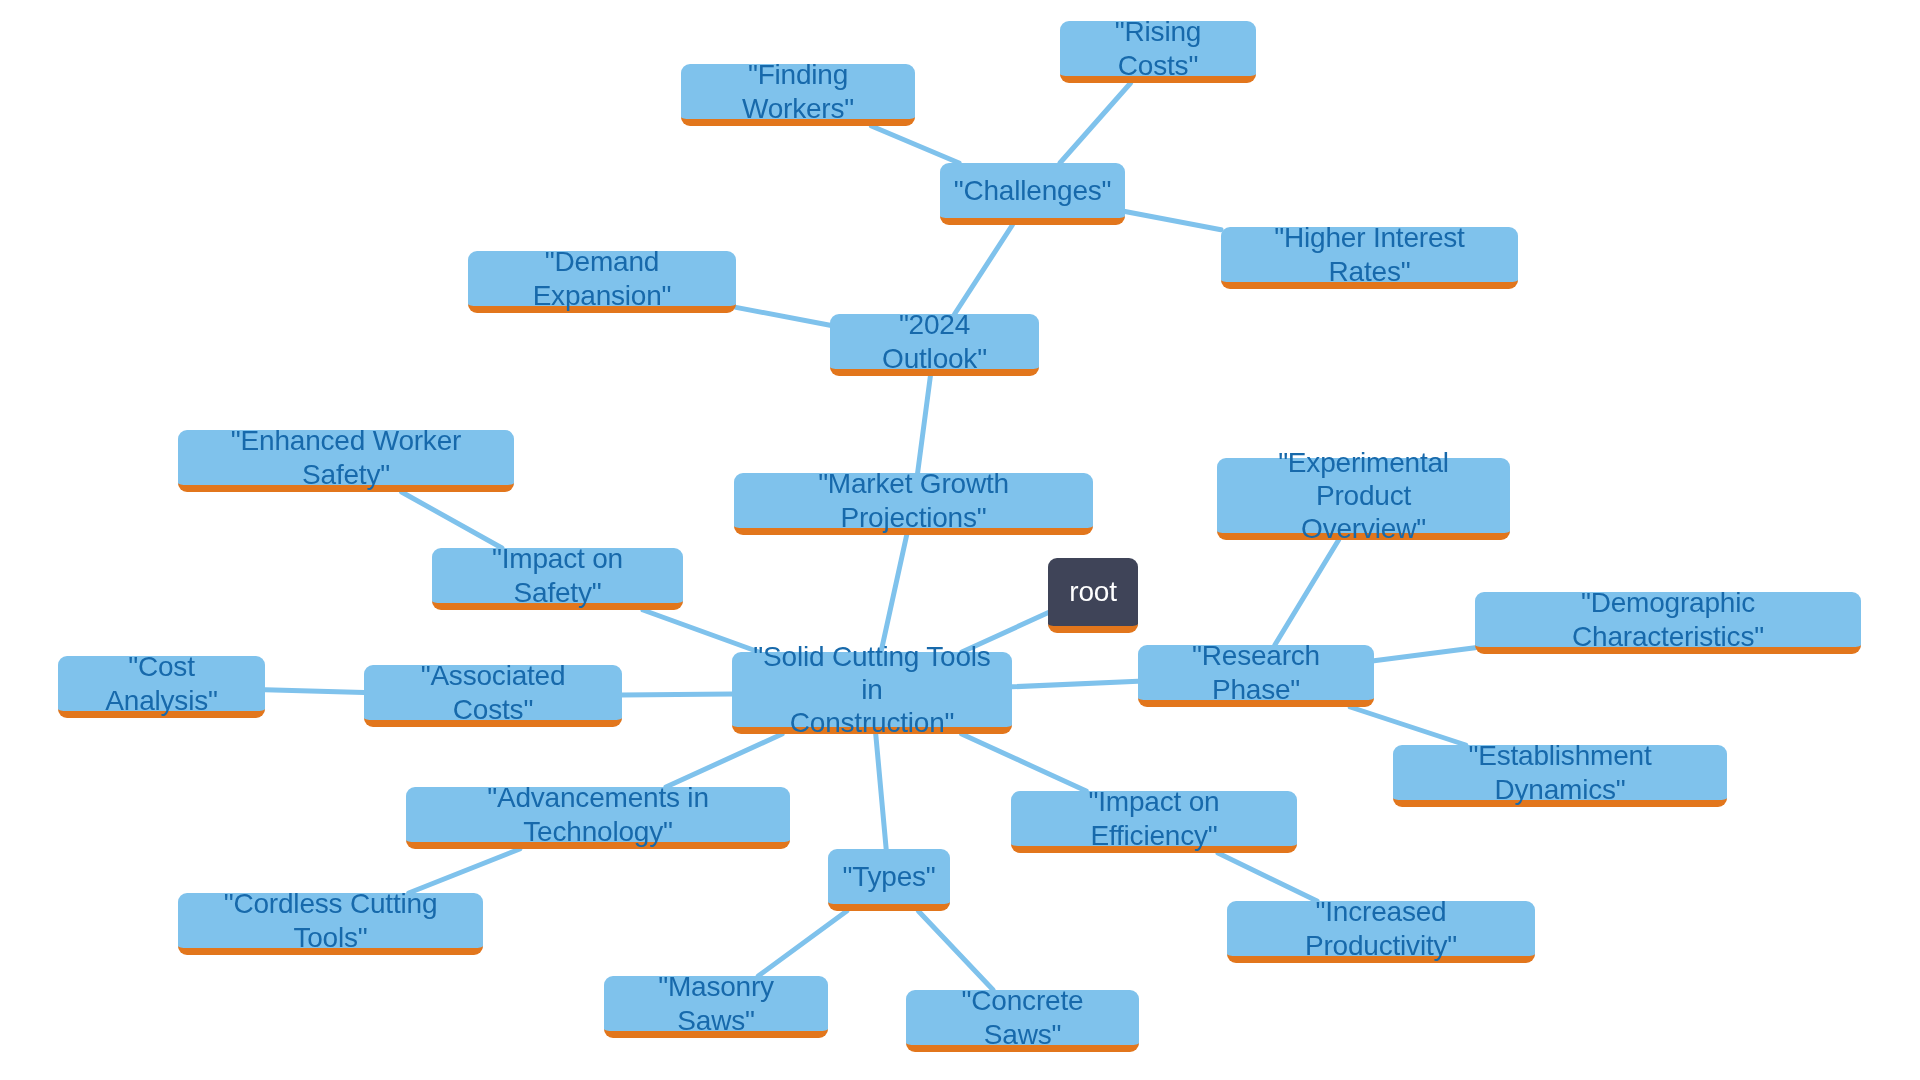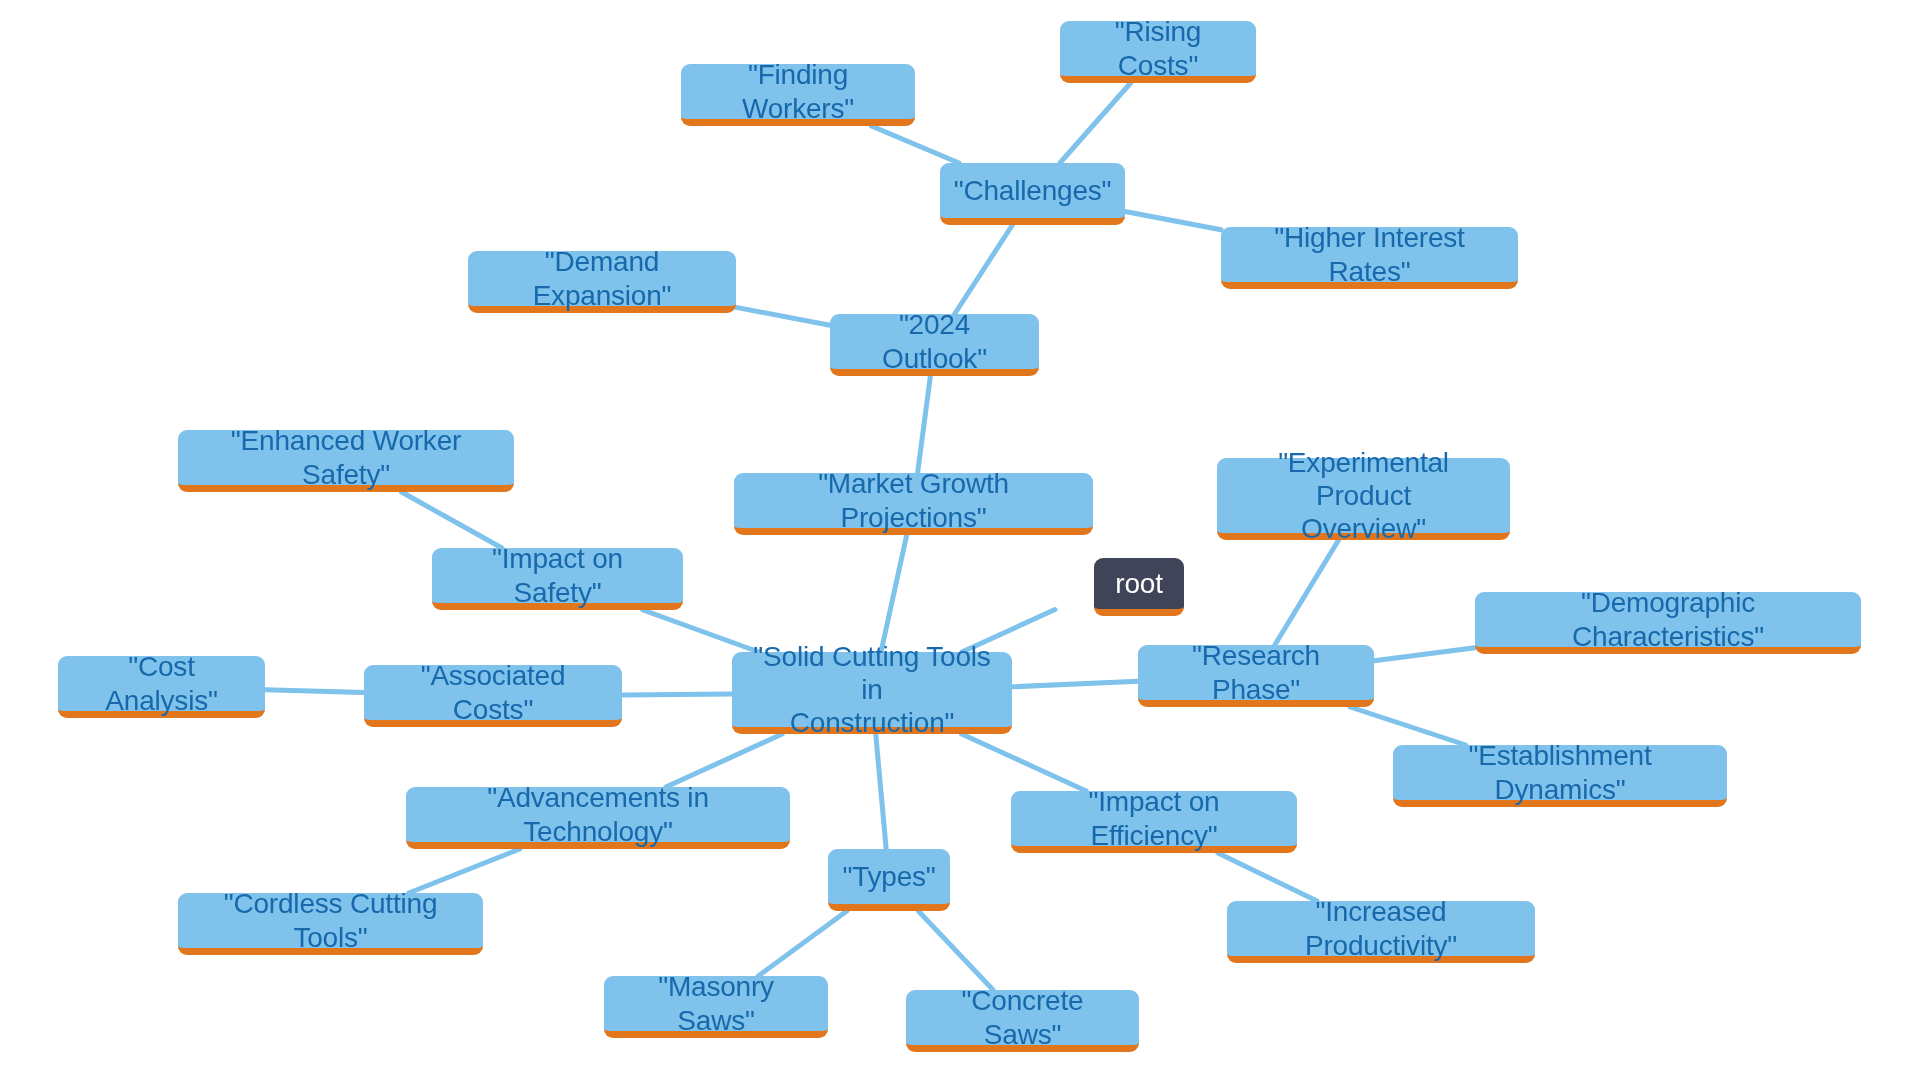--- a/index.html
+++ b/index.html
@@ -71,21 +71,21 @@
       <line x1="364" y1="692.4977375565611" x2="265" y2="689.8099547511313" stroke="#7fc2ec" stroke-width="5" stroke-linecap="round"></line>
       <line x1="519.7688679245283" y1="849" x2="408.7311320754717" y2="893" stroke="#7fc2ec" stroke-width="5" stroke-linecap="round"></line>
       <line x1="846.7716535433071" y1="911" x2="758.2283464566929" y2="976" stroke="#7fc2ec" stroke-width="5" stroke-linecap="round"></line>
       <line x1="918.3510638297872" y1="911" x2="993.1489361702128" y2="990" stroke="#7fc2ec" stroke-width="5" stroke-linecap="round"></line>
       <line x1="1217.9727272727273" y1="853" x2="1317.0272727272727" y2="901" stroke="#7fc2ec" stroke-width="5" stroke-linecap="round"></line>
       <line x1="1274.8276836158193" y1="645" x2="1338.5988700564972" y2="540" stroke="#7fc2ec" stroke-width="5" stroke-linecap="round"></line>
       <line x1="1374" y1="660.8203883495146" x2="1475" y2="647.8276699029126" stroke="#7fc2ec" stroke-width="5" stroke-linecap="round"></line>
       <line x1="1350.24" y1="707" x2="1465.76" y2="745" stroke="#7fc2ec" stroke-width="5" stroke-linecap="round"></line>
     </svg>
   <div id="node-layer">
-      <div class="node root-node" style="left: 1094px; top: 558px; width: 90px; height: 58px;">root</div>
+      <div class="node root-node" style="left: 1048px; top: 558px; width: 90px; height: 75px;">root</div>
       <div class="node" style="left: 732px; top: 652px; width: 280px; height: 82px;">"Solid Cutting Tools in
 Construction"</div>
       <div class="node" style="left: 940px; top: 163px; width: 185px; height: 62px;">"Challenges"</div>
       <div class="node" style="left: 681px; top: 64px; width: 234px; height: 62px;">"Finding Workers"</div>
       <div class="node" style="left: 1060px; top: 21px; width: 196px; height: 62px;">"Rising Costs"</div>
       <div class="node" style="left: 1221px; top: 227px; width: 297px; height: 62px;">"Higher Interest Rates"</div>
       <div class="node" style="left: 830px; top: 314px; width: 209px; height: 62px;">"2024 Outlook"</div>
       <div class="node" style="left: 468px; top: 251px; width: 268px; height: 62px;">"Demand Expansion"</div>
       <div class="node" style="left: 734px; top: 473px; width: 359px; height: 62px;">"Market Growth Projections"</div>
       <div class="node" style="left: 432px; top: 548px; width: 251px; height: 62px;">"Impact on Safety"</div>

